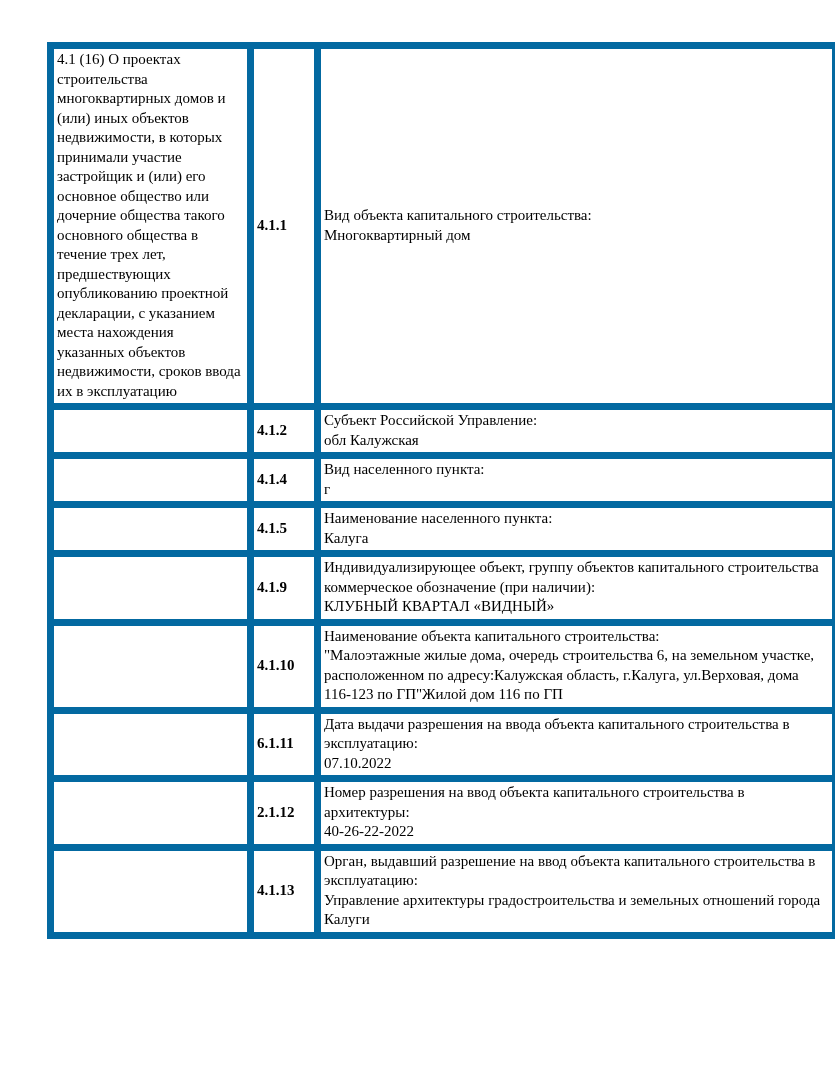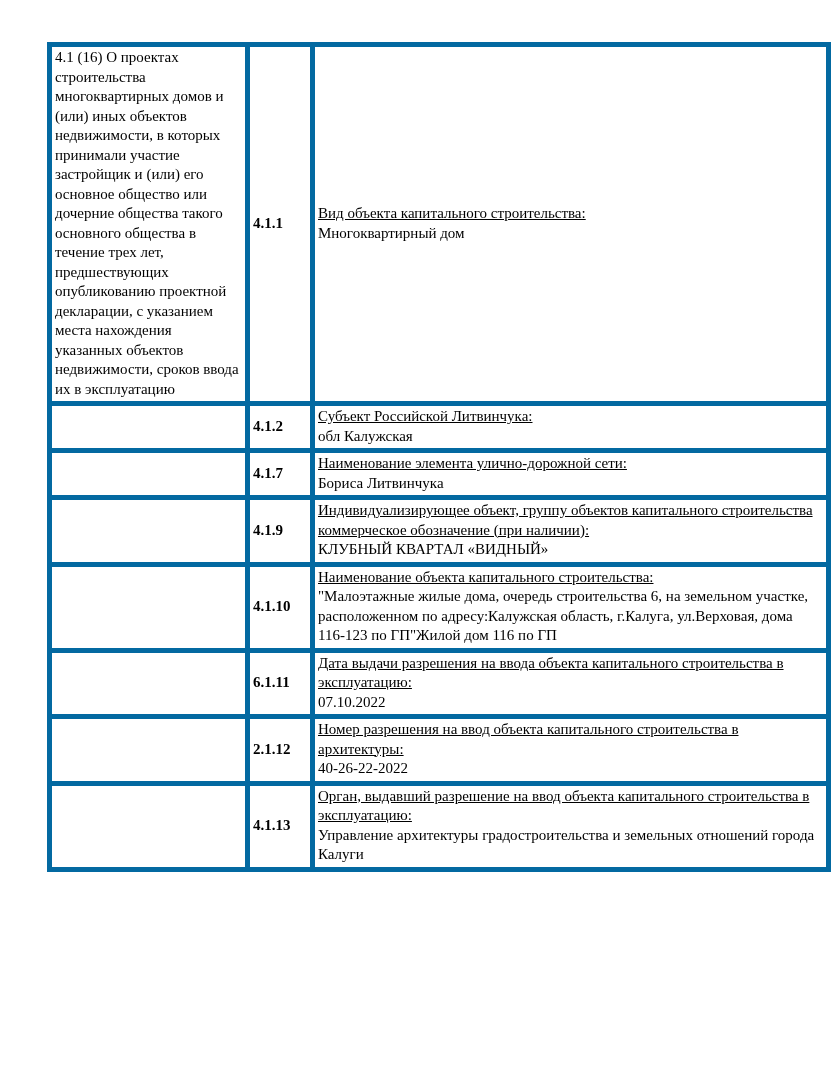--- a/index.html
+++ b/index.html
@@ -19,21 +19,21 @@
     box-sizing: border-box;
   }
   table.decl {
     border-collapse: collapse;
     table-layout: fixed;
     width: 743px;
     font-size: 15px;
     line-height: 1.3;
   }
   table.decl td {
-    border: 5px solid #0369a1;
+    border: 7px solid #0369a1;
     padding: 1px 4px 2px 3px;
     vertical-align: middle;
     word-wrap: break-word;
     overflow-wrap: break-word;
   }
   td.col-note {
     width: 186px;
     vertical-align: top;
     hyphens: auto;
     -webkit-hyphens: auto;
@@ -42,21 +42,20 @@
     width: 53px;
     vertical-align: middle;
     font-weight: bold;
   }
   td.col-content {
     width: 504px;
     vertical-align: middle;
   }
   .label {
     font-weight: normal;
-    text-decoration: underline;
   }
   .value-line .bold,
   .bold {
     font-weight: normal;
   }
   tr.min-h td {
     height: 19px;
   }
 </style>
 </head>
@@ -70,30 +69,38 @@
           <td class="col-num">4.1.1</td>
           <td class="col-content">
             <div class="label">Вид объекта капитального строительства:</div>
             <div class="value-line"><span class="bold">Многоквартирный дом</span></div>
           </td>
         </tr>
         <tr class="min-h">
           <td class="col-note"></td>
           <td class="col-num">4.1.2</td>
           <td class="col-content">
-            <div class="label">Субъект Российской Литвинчука:</div>
+            <div class="label">Субъект Российской Управление:</div>
             <div class="value-line"><span class="bold">обл Калужская</span></div>
           </td>
         </tr>
         <tr class="min-h">
           <td class="col-note"></td>
-          <td class="col-num">4.1.7</td>
+          <td class="col-num">4.1.4</td>
           <td class="col-content">
-            <div class="label">Наименование элемента улично-дорожной сети:</div>
-            <div class="value-line"><span class="bold">Бориса Литвинчука</span></div>
+            <div class="label">Вид населенного пункта:</div>
+            <div class="value-line"><span class="bold">г</span></div>
+          </td>
+        </tr>
+        <tr class="min-h">
+          <td class="col-note"></td>
+          <td class="col-num">4.1.5</td>
+          <td class="col-content">
+            <div class="label">Наименование населенного пункта:</div>
+            <div class="value-line"><span class="bold">Калуга</span></div>
           </td>
         </tr>
         <tr class="min-h">
           <td class="col-note"></td>
           <td class="col-num">4.1.9</td>
           <td class="col-content">
             <div class="label">Индивидуализирующее объект, группу объектов капитального строительства коммерческое обозначение (при наличии):</div>
             <div class="value-line"><span class="bold">КЛУБНЫЙ КВАРТАЛ «ВИДНЫЙ»</span></div>
           </td>
         </tr>

